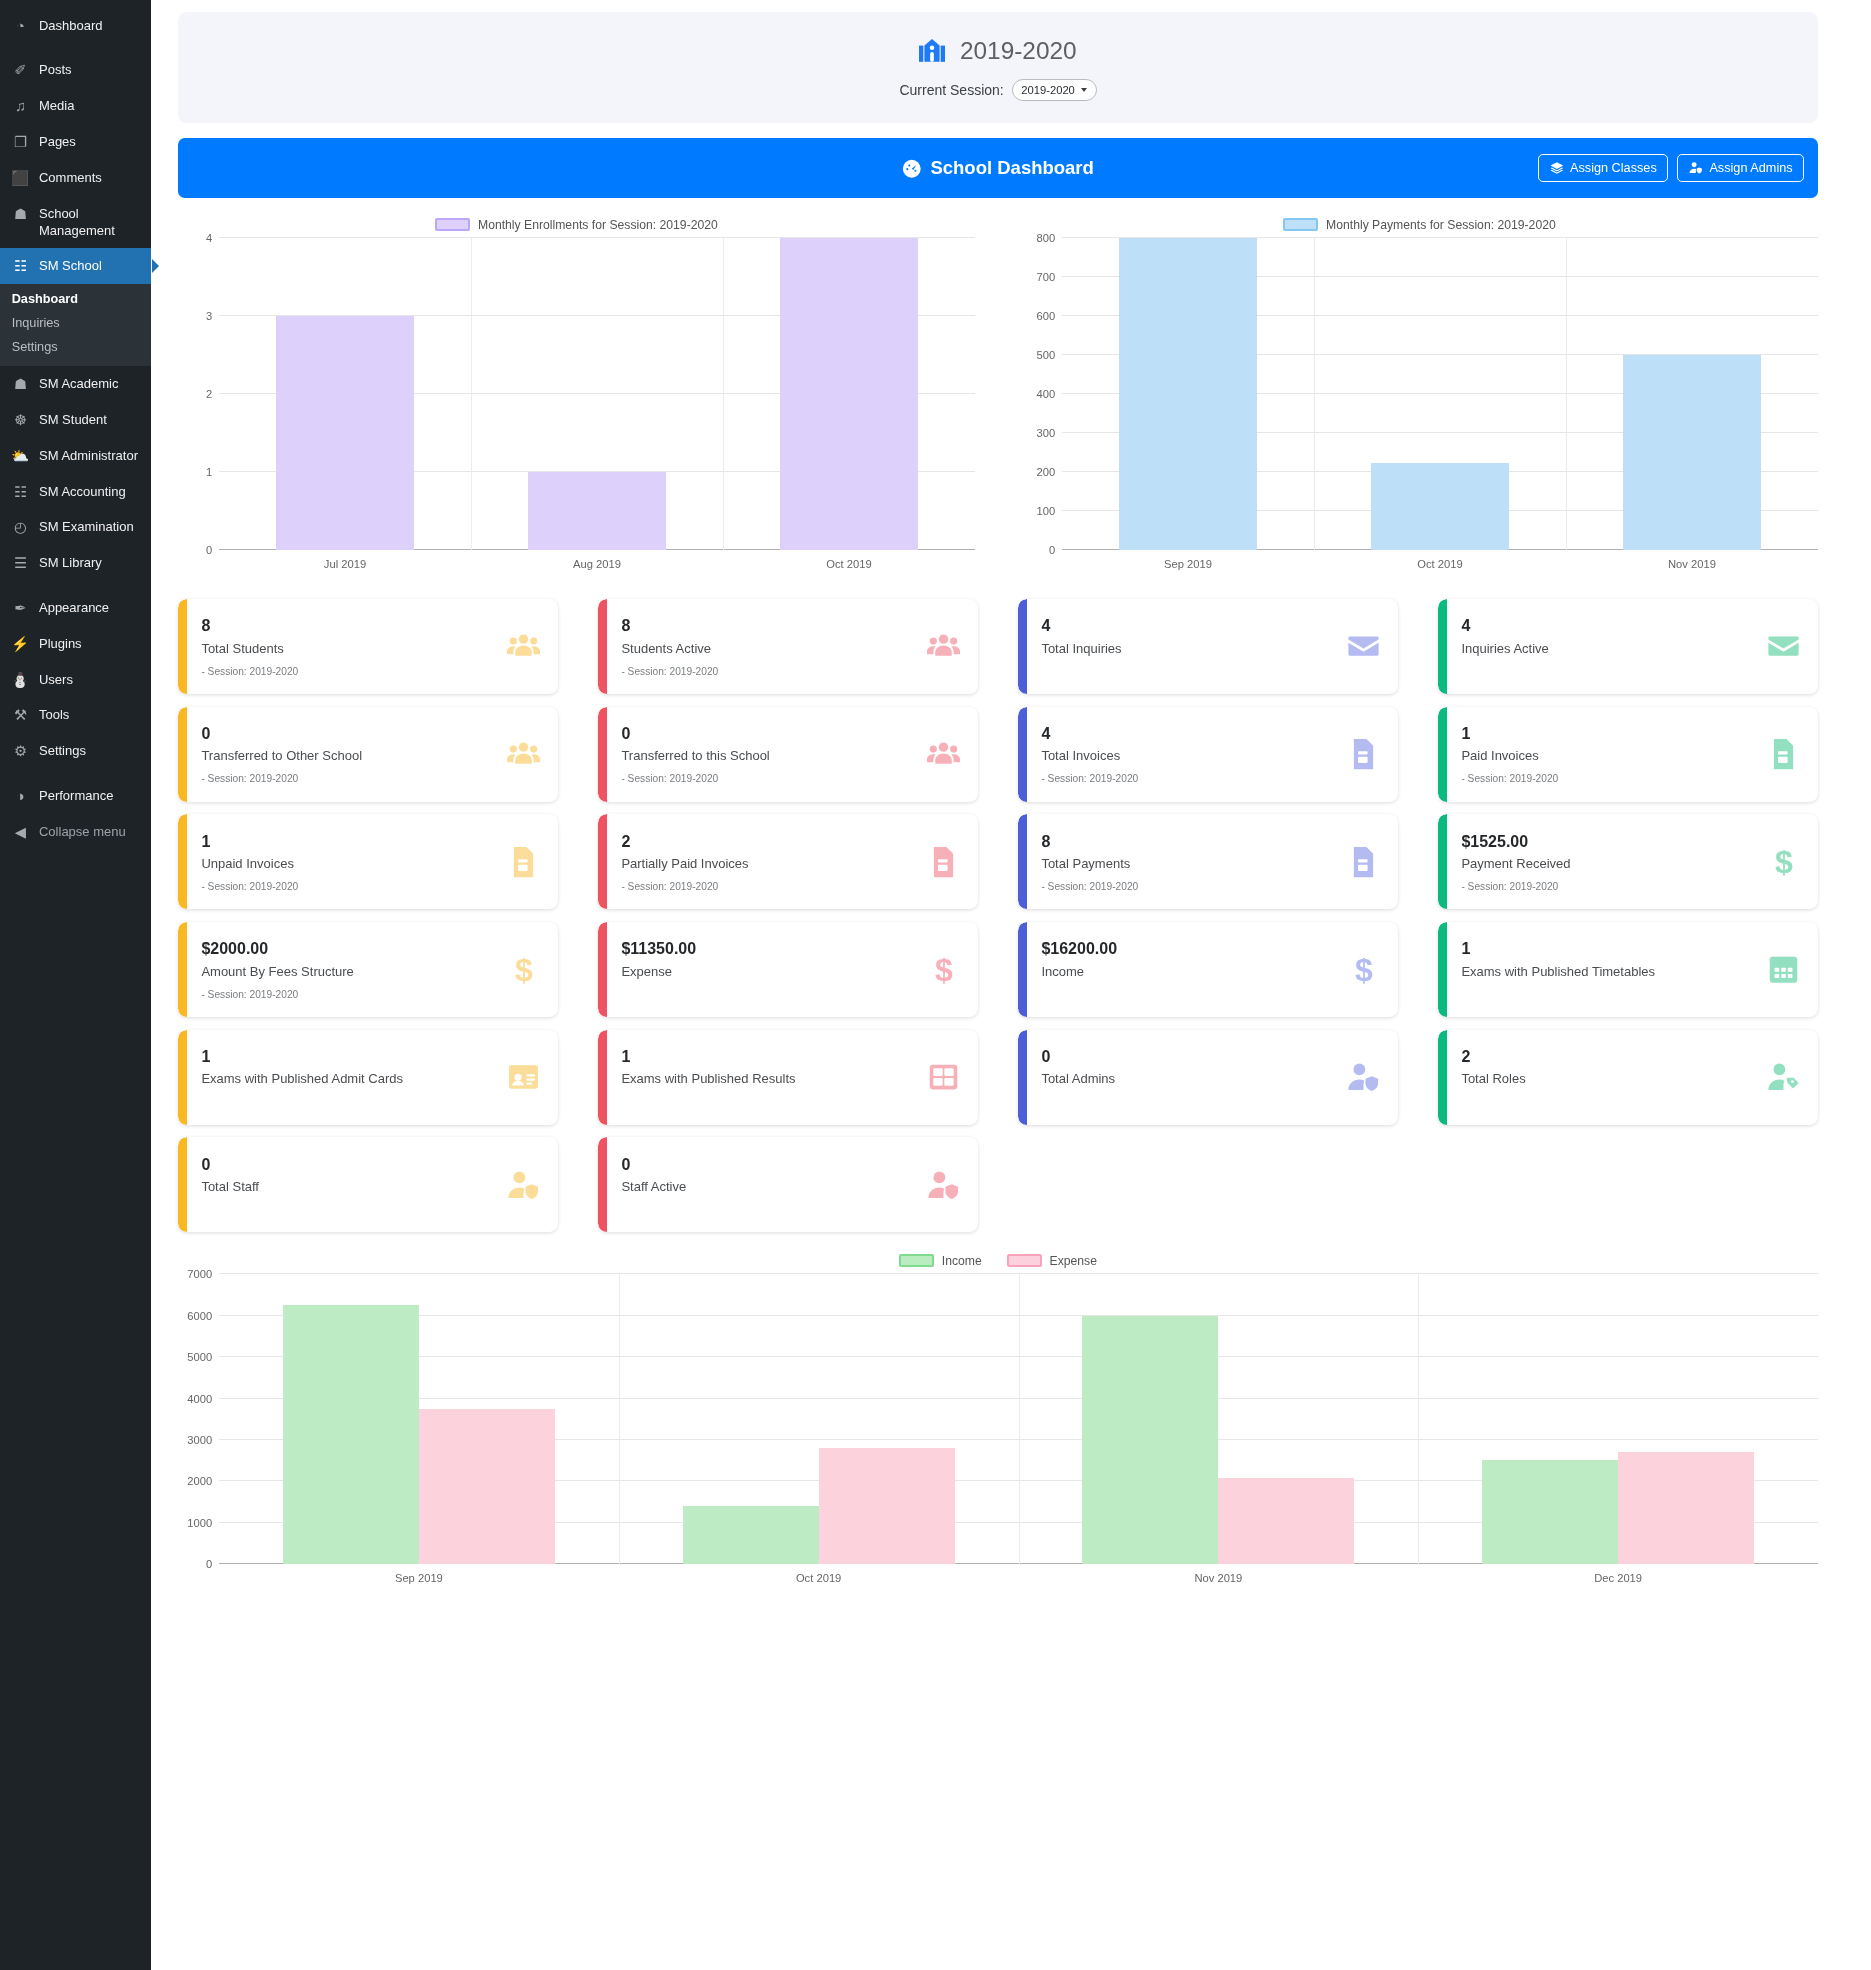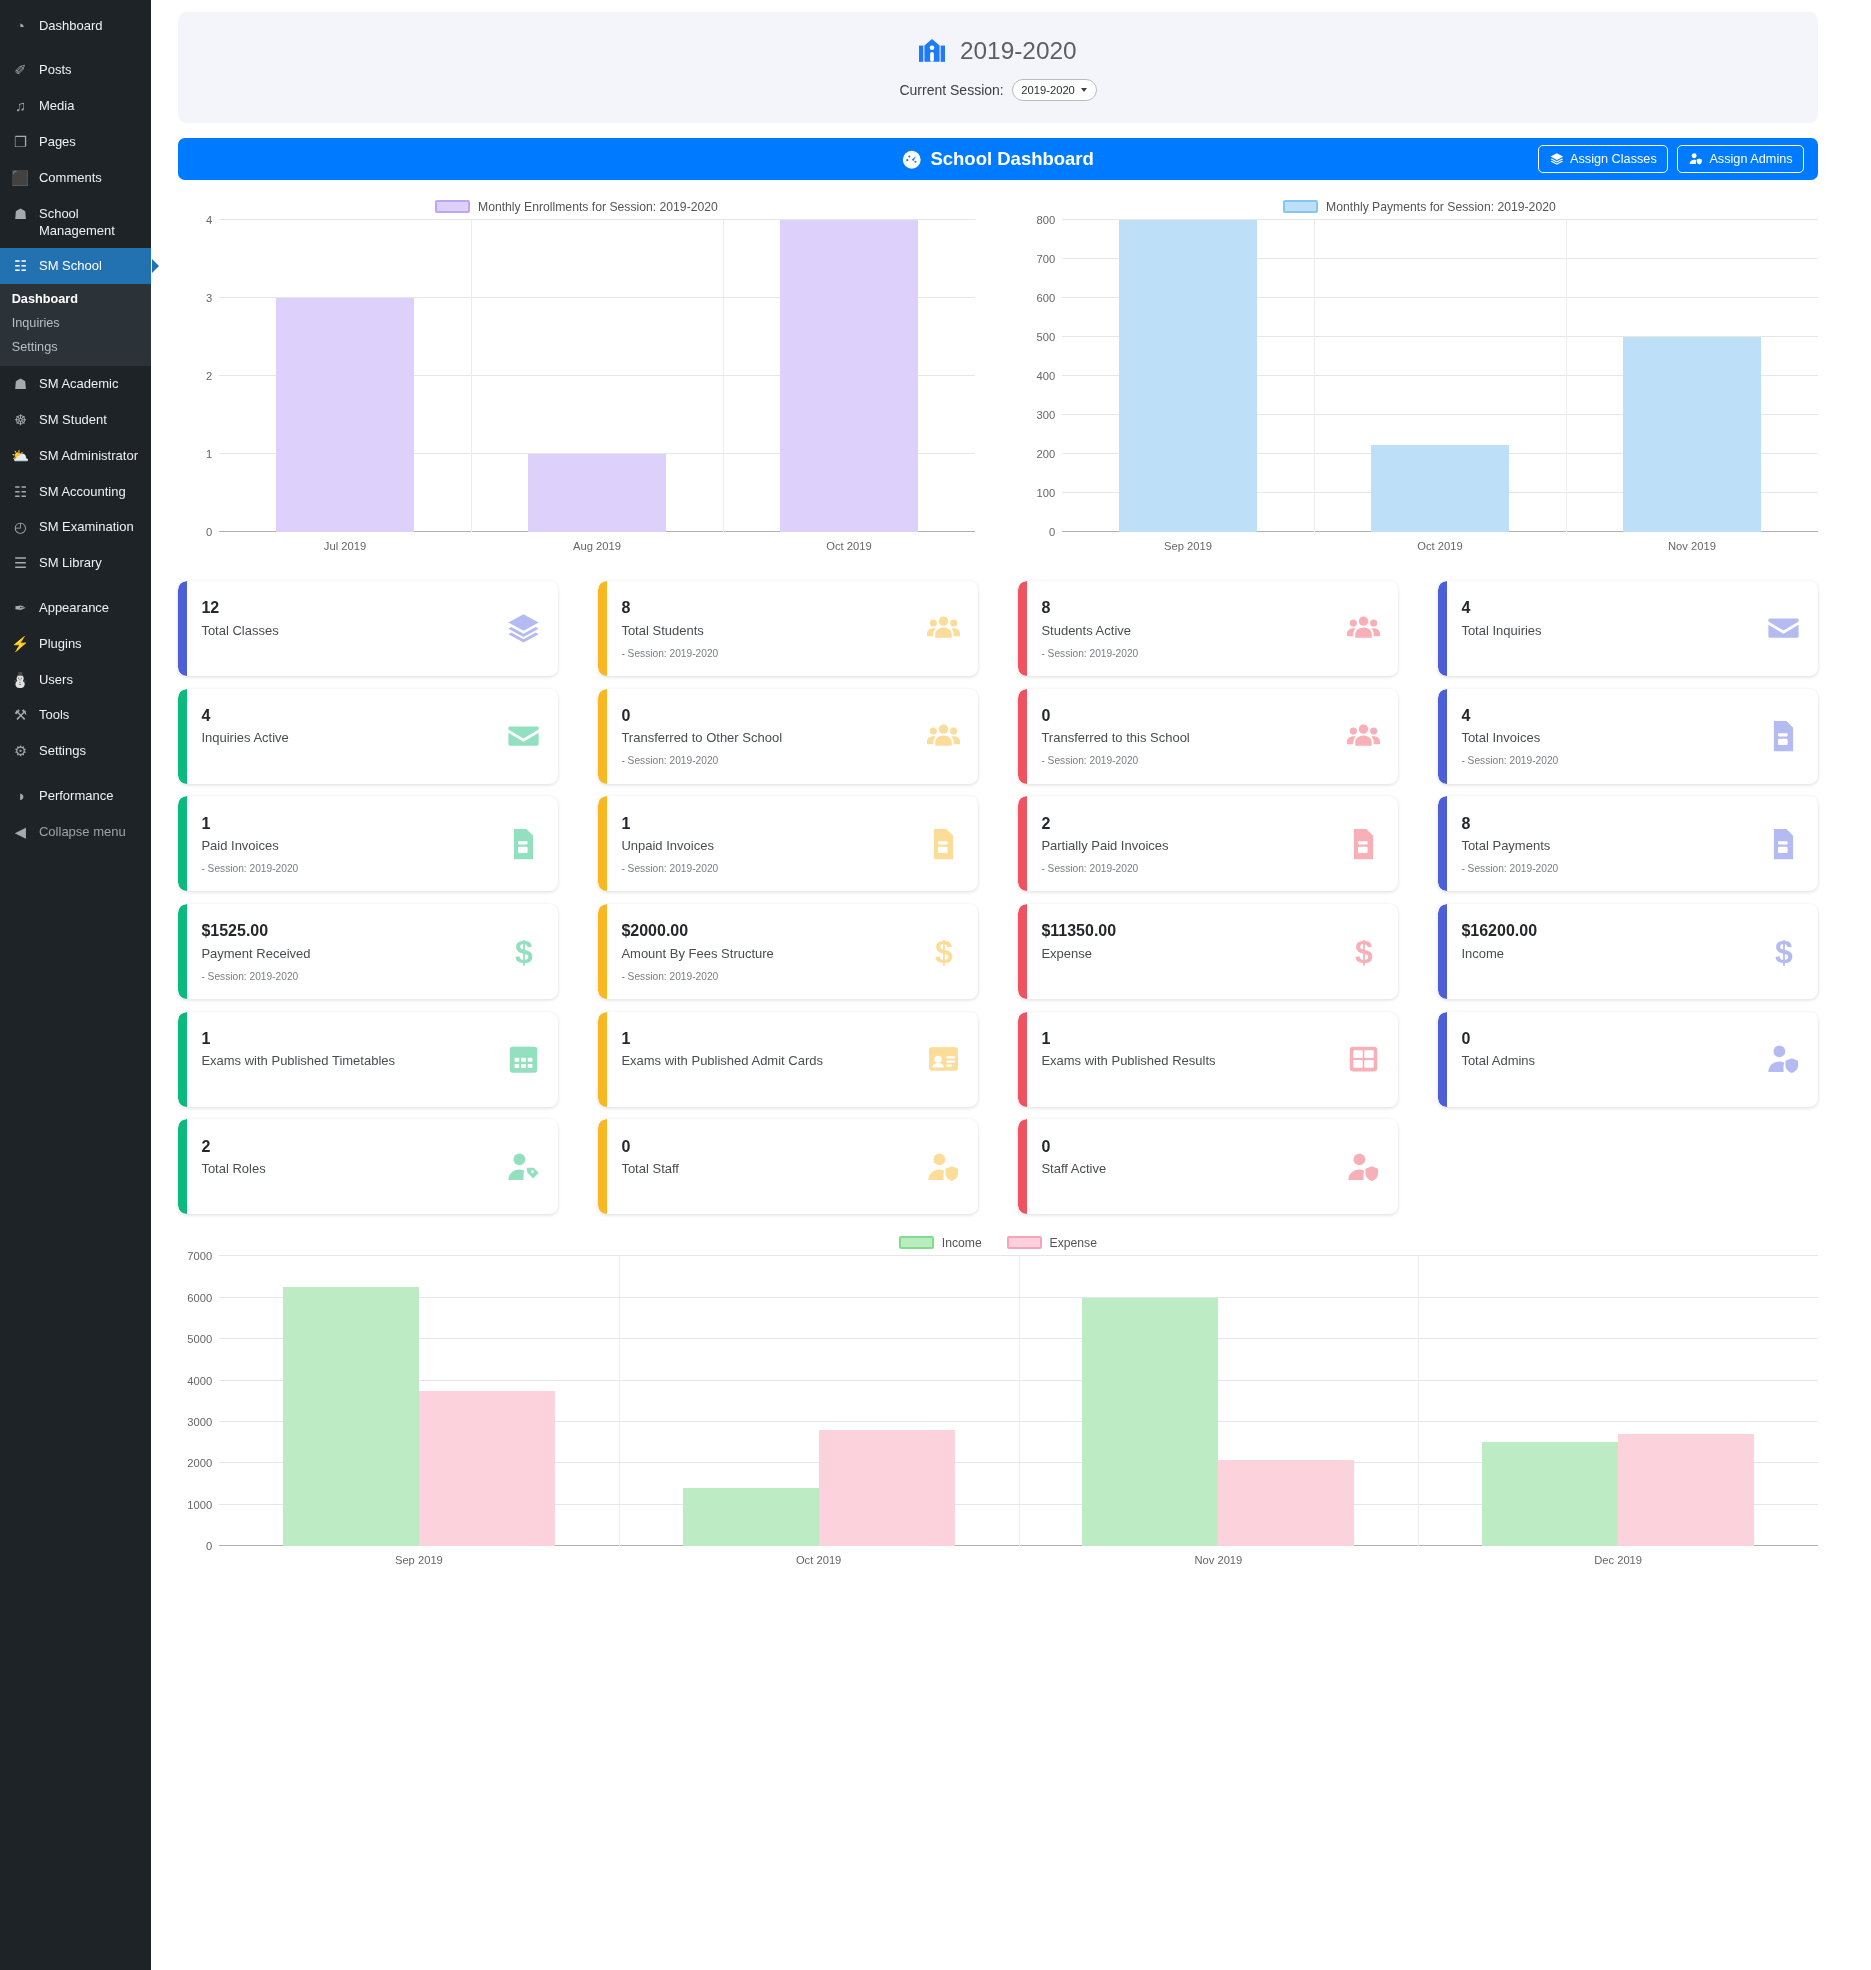--- a/index.html
+++ b/index.html
@@ -66,21 +66,21 @@
   .session-select {
     border: 1px solid #b9bcc0; border-radius: 12.7px; background: #fff;
     font-size: 11.2px; color: #2b2f33; padding: 3.9px 8.8px;
     display: inline-flex; align-items: center; gap: 5.9px; cursor: pointer;
     font-family: "Liberation Sans", sans-serif;
   }
   .caret { width: 0; height: 0; border-left: 3.9px solid transparent; border-right: 3.9px solid transparent; border-top: 4.9px solid #3c4043; display:inline-block; }
 
   .dash-bar {
     margin-top: 15.6px; background: #007bff; border-radius: 6.8px;
-    height: 42px; display: flex; align-items: center;
+    height: 60px; display: flex; align-items: center;
     padding: 0 13.7px 0 0; position: relative; color: #fff;
   }
   .dash-bar-title {
     position: absolute; left: 0; right: 0; text-align: center;
     font-size: 18.5px; font-weight: 700;
     display: flex; align-items: center; justify-content: center; gap: 8.8px;
   }
   .dash-actions { margin-left: auto; display: flex; gap: 8.8px; z-index: 2; border-radius: 8px; }
   .btn-outline {
     border: 1px solid #ffffff; border-radius: 4.9px; background: transparent;
@@ -362,31 +362,20 @@
               <div class="xlab" style="left: 83.3333%;">Nov 2019</div>
               <div class="bar" style="background: rgb(189, 224, 248); left: 7.5%; width: 18.3333%; height: 100%;"></div>
               <div class="bar" style="background: rgb(189, 224, 248); left: 40.8333%; width: 18.3333%; height: 28.125%;"></div>
               <div class="bar" style="background: rgb(189, 224, 248); left: 74.1667%; width: 18.3333%; height: 62.5%;"></div>
             </div>
         </div>
       </div>
     </div>
 
     <div class="cards" id="cards-grid">
-        <div class="card c-blue">
-          <div class="card-value">12</div>
-          <div class="card-label">Total Classes</div>
-          <div class="card-icon">
-            <svg viewBox="0 0 24 24">
-              <path d="M12 2 L23 8 L12 14 L1 8 Z"></path>
-              <path d="M12 16.2 L3.1 11.3 L1 12.5 L12 18.5 L23 12.5 L20.9 11.3 Z"></path>
-              <path d="M12 20.2 L3.1 15.3 L1 16.5 L12 22.5 L23 16.5 L20.9 15.3 Z"></path>
-            </svg>
-          </div>
-        </div>
         <div class="card c-yellow">
           <div class="card-value">8</div>
           <div class="card-label">Total Students</div>
           <div class="card-sub">- Session: 2019-2020</div>
           <div class="card-icon">
             <svg viewBox="0 0 24 24">
               <circle cx="12" cy="7" r="3.4"></circle>
               <circle cx="4.6" cy="8.4" r="2.6"></circle>
               <circle cx="19.4" cy="8.4" r="2.6"></circle>
               <path d="M12 11.6c-3.4 0-6 2.2-6 4.9V19h12v-2.5c0-2.7-2.6-4.9-6-4.9Z"></path>

